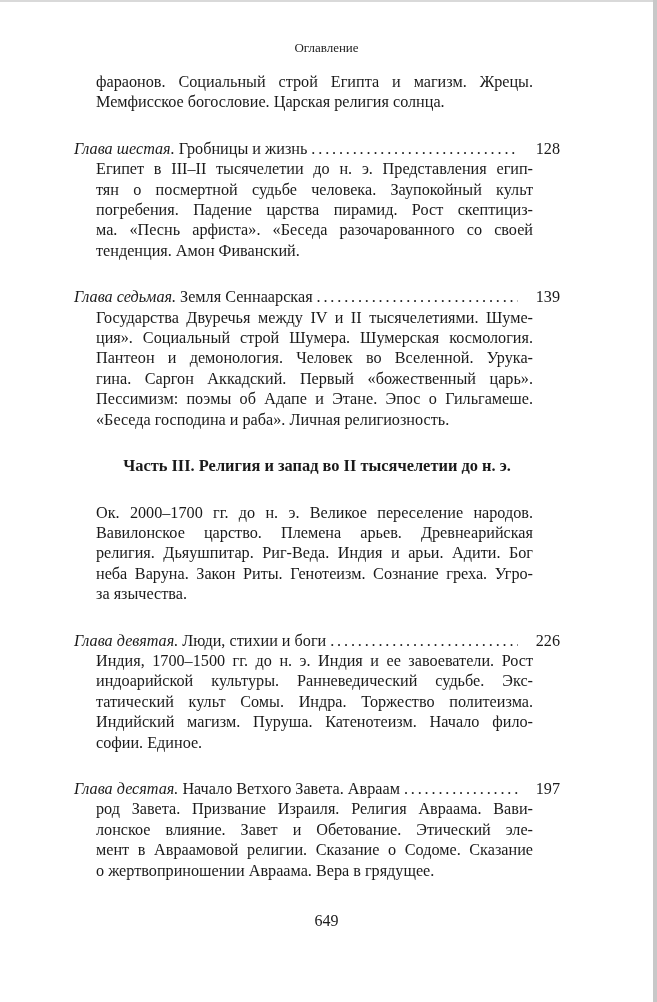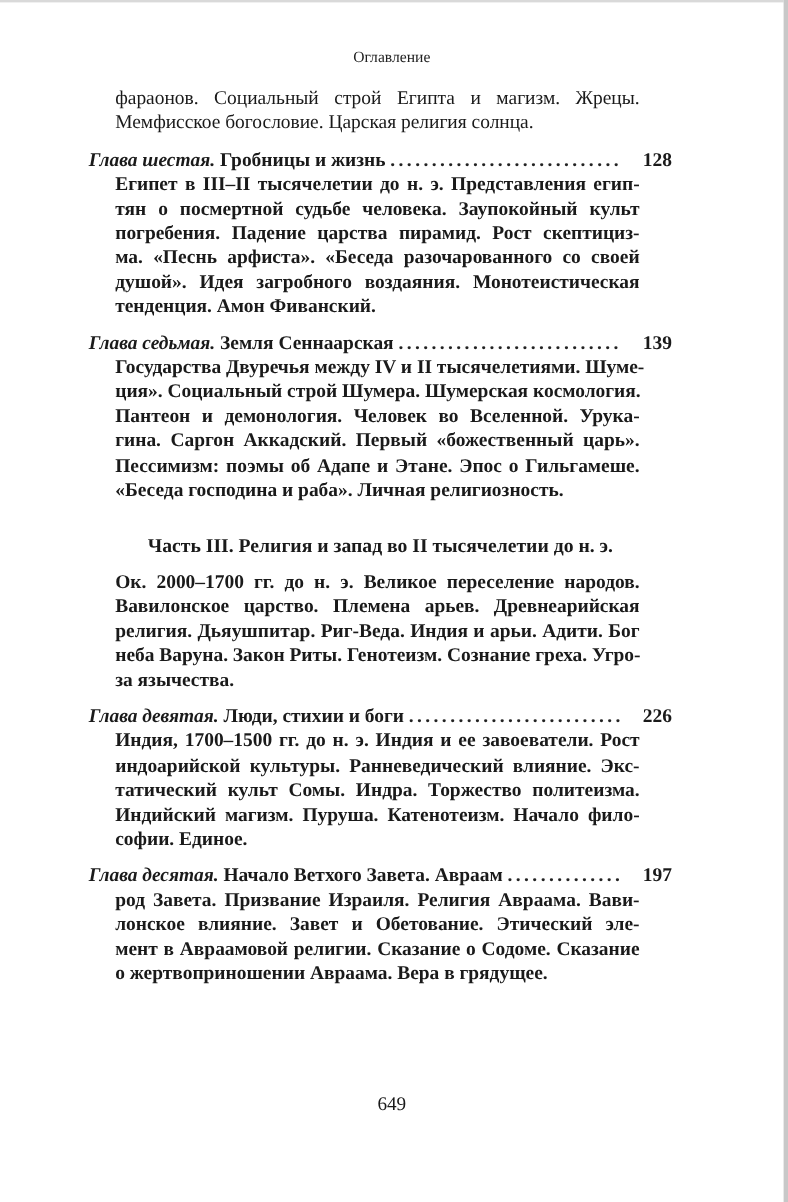--- a/index.html
+++ b/index.html
@@ -18,21 +18,21 @@
   }
   .content {
     position:absolute; left:74px; top:72px; width:486px;
     font-family:"Liberation Serif", serif; font-size:16.2px; line-height:20.4px;
   }
   .desc {
     padding-left:22px; width:437px; text-align:justify; hyphens:manual;
   }
   .desc .line { display:block; text-align:justify; text-align-last:justify; white-space:nowrap; }
   .desc .line.last { text-align-last:left; }
-  .entry { margin-top:10px;font-weight:bold; }
+  .entry { margin-top:26px; }
   .entry-head {
     display:flex; align-items:baseline; width:486px; white-space:nowrap;
   }
   .entry-head .label { font-style:italic; }
   .entry-head .title { margin-left:4px; }
   .entry-head .leader {
     flex:1 1 auto; overflow:hidden; margin:0 4px; letter-spacing:2.4px; color:#222;
   }
   .entry-head .leader::before {
     content:". . . . . . . . . . . . . . . . . . . . . . . . . . . . . . . . . . . . . . . . . . . . . . . . . . . . . . . . . . . . . . . . . . . . . . . . . . . . . . . .";
@@ -68,21 +68,20 @@
         <span class="label">Глава шестая.</span>
         <span class="title">Гробницы и жизнь</span>
         <span class="leader"></span>
         <span class="page-num">128</span>
       </div>
       <div class="desc">
         <span class="line">Египет в III–II тысячелетии до н. э. Представления егип-</span>
         <span class="line">тян о посмертной судьбе человека. Заупокойный культ</span>
         <span class="line">погребения. Падение царства пирамид. Рост скептициз-</span>
         <span class="line">ма. «Песнь арфиста». «Беседа разочарованного со своей</span>
-        <span class="line">душой». Идея загробного воздаяния. Монотеистическая</span>
         <span class="line last">тенденция. Амон Фиванский.</span>
       </div>
     </div>
 
     <div class="entry">
       <div class="entry-head">
         <span class="label">Глава седьмая.</span>
         <span class="title">Земля Сеннаарская</span>
         <span class="leader"></span>
         <span class="page-num">139</span>
@@ -111,21 +110,21 @@
 
     <div class="entry">
       <div class="entry-head">
         <span class="label">Глава девятая.</span>
         <span class="title">Люди, стихии и боги</span>
         <span class="leader"></span>
         <span class="page-num">226</span>
       </div>
       <div class="desc">
         <span class="line">Индия, 1700–1500 гг. до н. э. Индия и ее завоеватели. Рост</span>
-        <span class="line">индоарийской культуры. Ранневедический влияние. Экс-</span>
+        <span class="line">индоарийской культуры. Ранневедический судьбе. Экс-</span>
         <span class="line">татический культ Сомы. Индра. Торжество политеизма.</span>
         <span class="line">Индийский магизм. Пуруша. Катенотеизм. Начало фило-</span>
         <span class="line last">софии. Единое.</span>
       </div>
     </div>
 
     <div class="entry">
       <div class="entry-head">
         <span class="label">Глава десятая.</span>
         <span class="title">Начало Ветхого Завета. Авраам</span>

